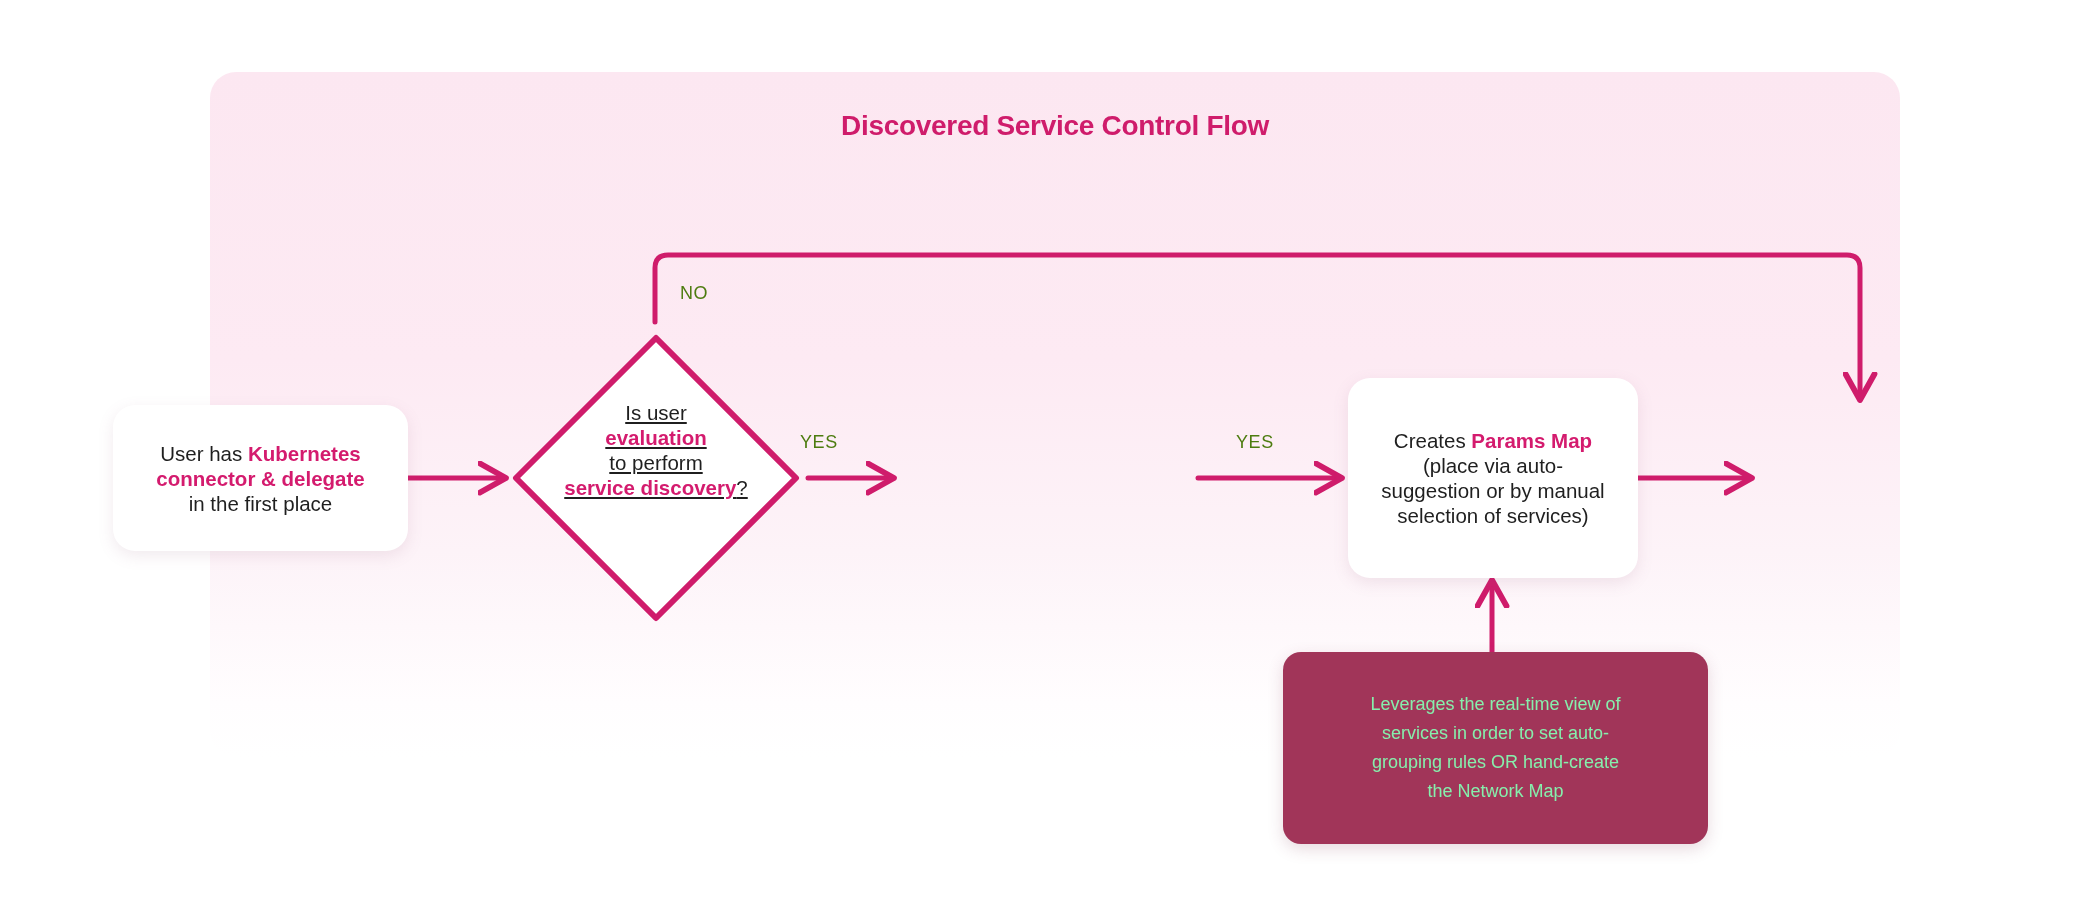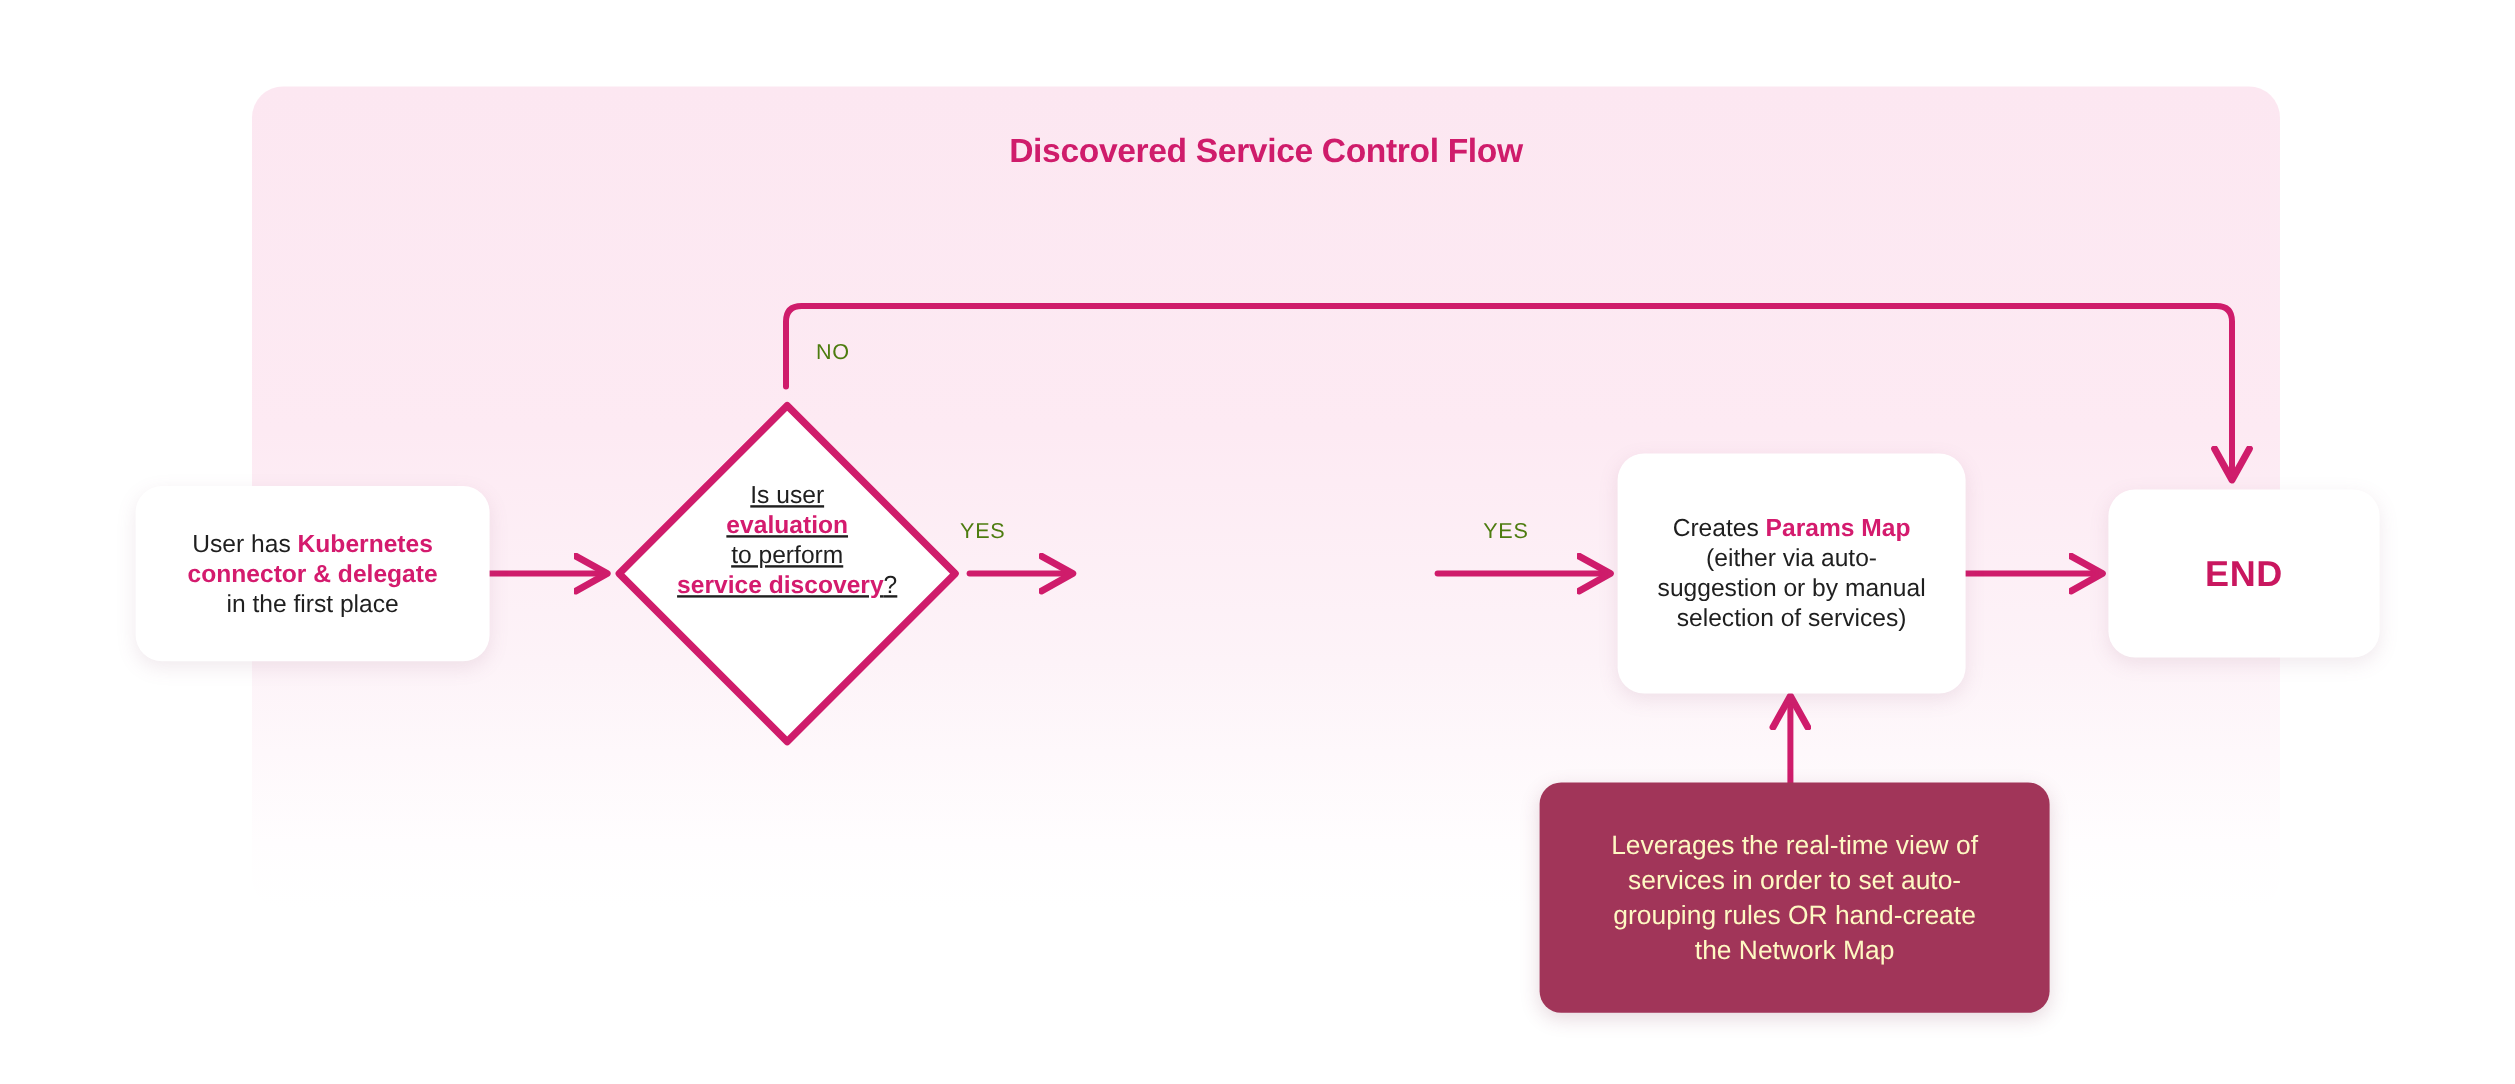--- a/index.html
+++ b/index.html
@@ -79,22 +79,22 @@
     background: #a13559;
     border-radius: 18px;
     box-shadow: 0 5px 16px rgba(120, 50, 80, 0.18);
     display: flex;
     align-items: center;
     justify-content: center;
     text-align: center;
     box-sizing: border-box;
   }
   #note .txt {
-    color: #fef9c3;
-    font-size: 22px;
+    color: #86efac;
+    font-size: 18px;
     line-height: 29px;
     padding: 0 22px;
   }
 
   
   #diamond-wrap {
     position: absolute;
     left: 500px;
     top: 322px;
     width: 312px;
@@ -168,26 +168,23 @@
     </svg>
   </div>
   <div id="diamond-text"><span>Is user</span><br><span class="hl">evaluation</span><br><span>to perform</span><br><span class="hl">service discovery</span><span>?</span></div>
 
   <div class="card" id="box-user">
     <div class="txt"><span>User has </span><span class="hl">Kubernetes</span><br><span class="hl">connector &amp; delegate</span><br><span>in the first place</span></div>
   </div>
 
 
   <div class="card" id="box-netmap">
-    <div class="txt"><span>Creates </span><span class="hl">Params Map</span><br><span>(either via auto-</span><br><span>suggestion or by manual</span><br><span>selection of services)</span></div>
+    <div class="txt"><span>Creates </span><span class="hl">Params Map</span><br><span>(place via auto-</span><br><span>suggestion or by manual</span><br><span>selection of services)</span></div>
   </div>
 
-  <div class="card" id="box-end">
-    <div class="txt">END</div>
-  </div>
 
   <div id="note">
     <div class="txt">Leverages the real-time view of<br>services in order to set auto-<br>grouping rules OR hand-create<br>the Network Map</div>
   </div>
 
   <div class="edge-label" id="label-no">NO</div>
   <div class="edge-label" id="label-yes1">YES</div>
   <div class="edge-label" id="label-yes2">YES</div>
 
 </div>

